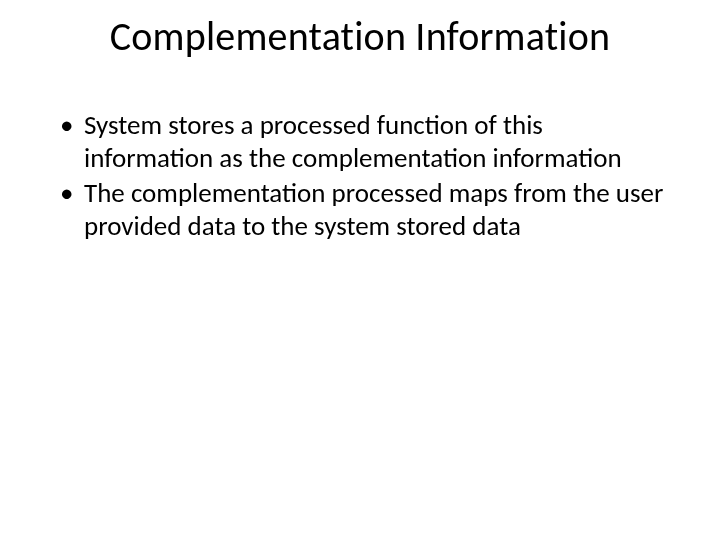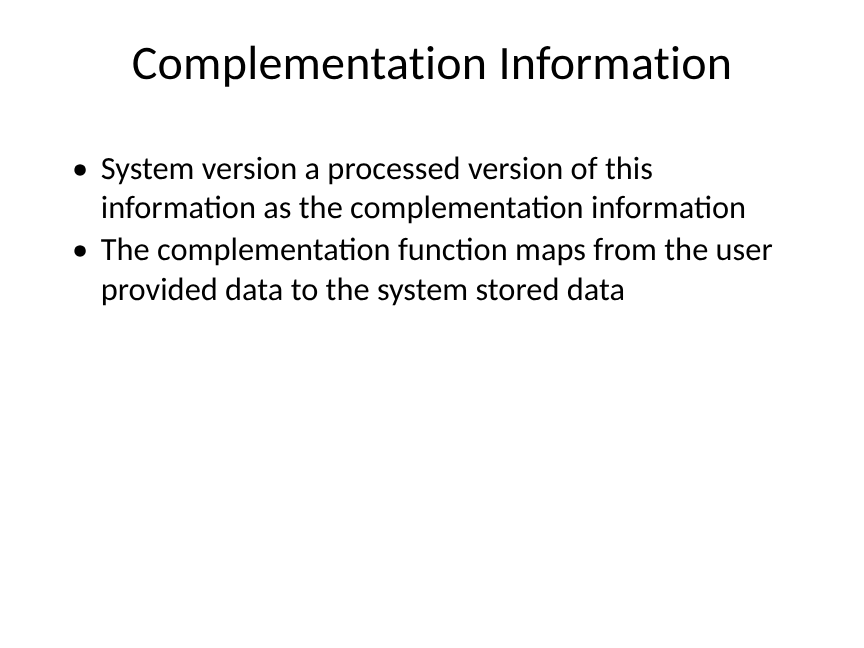--- a/index.html
+++ b/index.html
@@ -11,21 +11,21 @@
       width: 720px;
       height: 540px;
       background: #ffffff;
       font-family: Calibri, "Segoe UI", Arial, sans-serif;
       color: #000000;
       overflow: hidden;
     }
     .slide {
       width: 100%;
       height: 100%;
-      padding: 28px 48px 40px 48px;
+      padding: 12px 48px 40px 48px;
     }
     .title {
       font-size: 40px;
       font-weight: 400;
       text-align: center;
       margin-bottom: 48px;
       letter-spacing: 0.2px;
     }
     .content {
       padding-left: 8px;
@@ -51,17 +51,17 @@
     .italic {
     }
   </style>
 </head>
 <body>
 
 <div class="slide">
   <h1 class="title">Complementation Information</h1>
   <div class="content">
     <ul class="bullet-list">
-      <li class="bullet-item"><span>System version a processed version of this information as the </span><span class="italic">complementation</span><span> information</span></li>
-      <li class="bullet-item"><span>The complementation function maps from the user provided data to the system stored data</span><span class="italic"></span><span></span></li>
+      <li class="bullet-item"><span>System stores a processed function of this information as the </span><span class="italic">complementation</span><span> information</span></li>
+      <li class="bullet-item"><span>The complementation processed maps from the user provided data to the system stored data</span><span class="italic"></span><span></span></li>
     </ul>
   </div>
 </div>
 
 </body></html>

